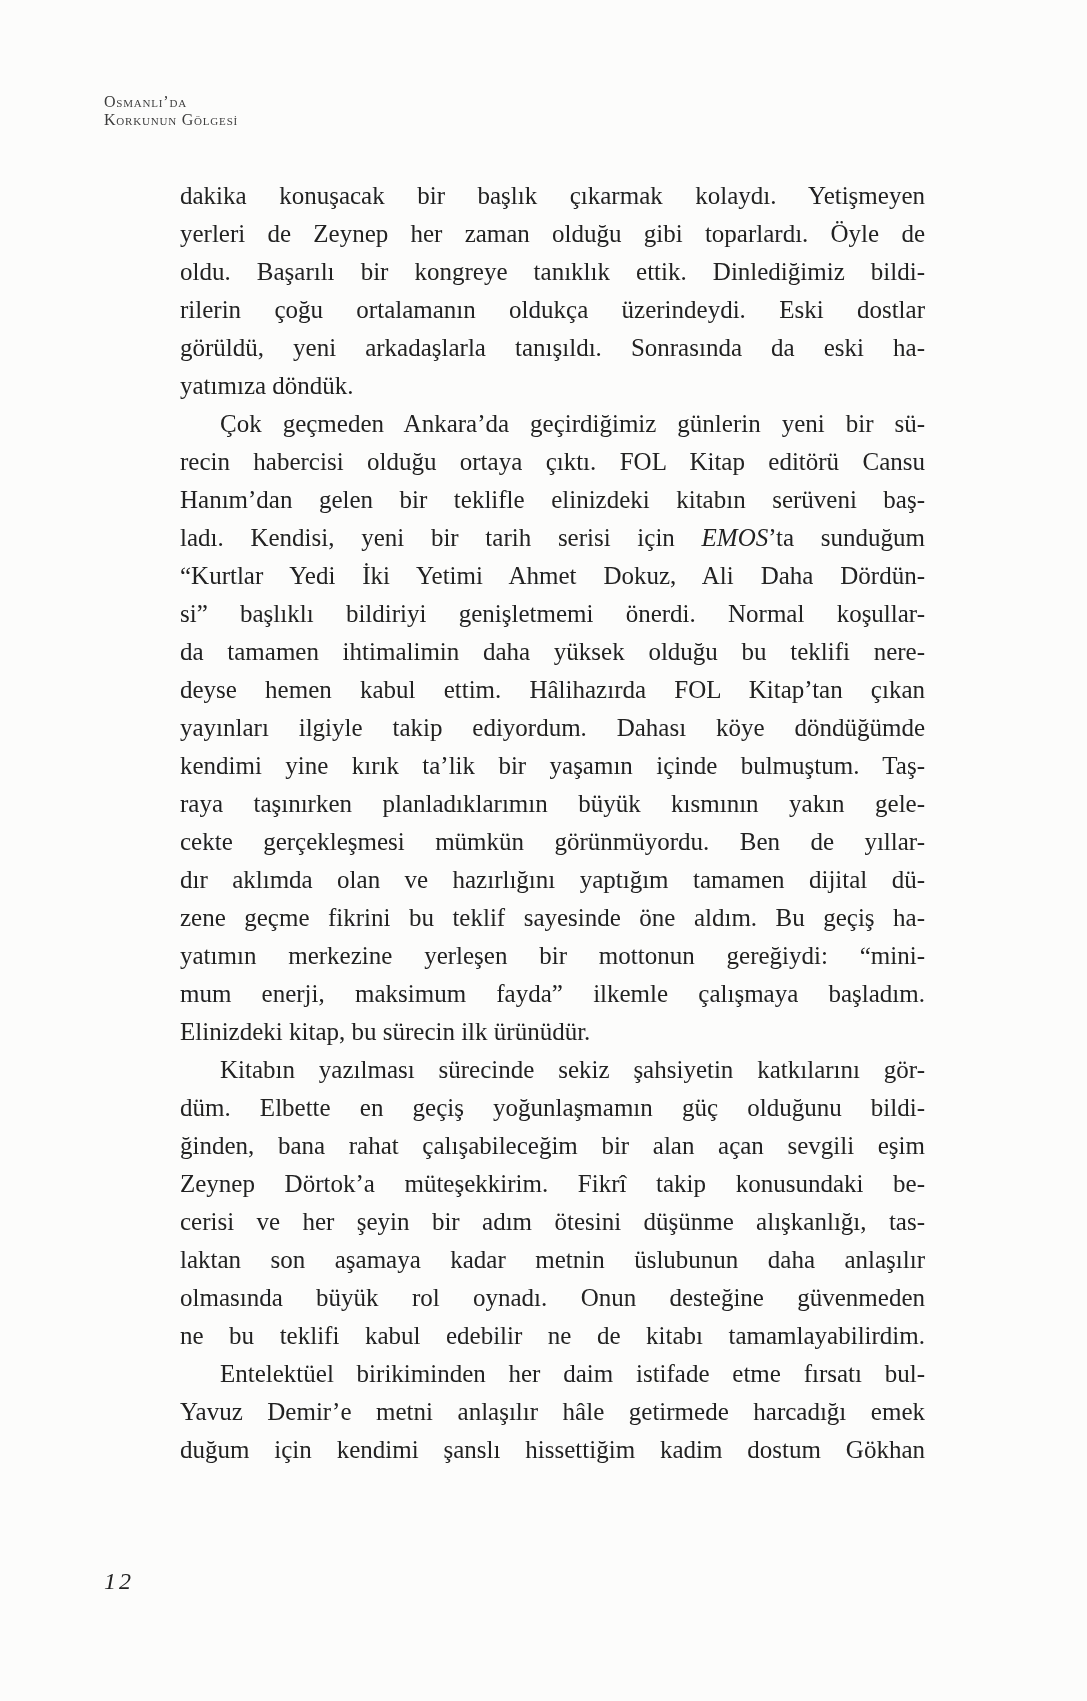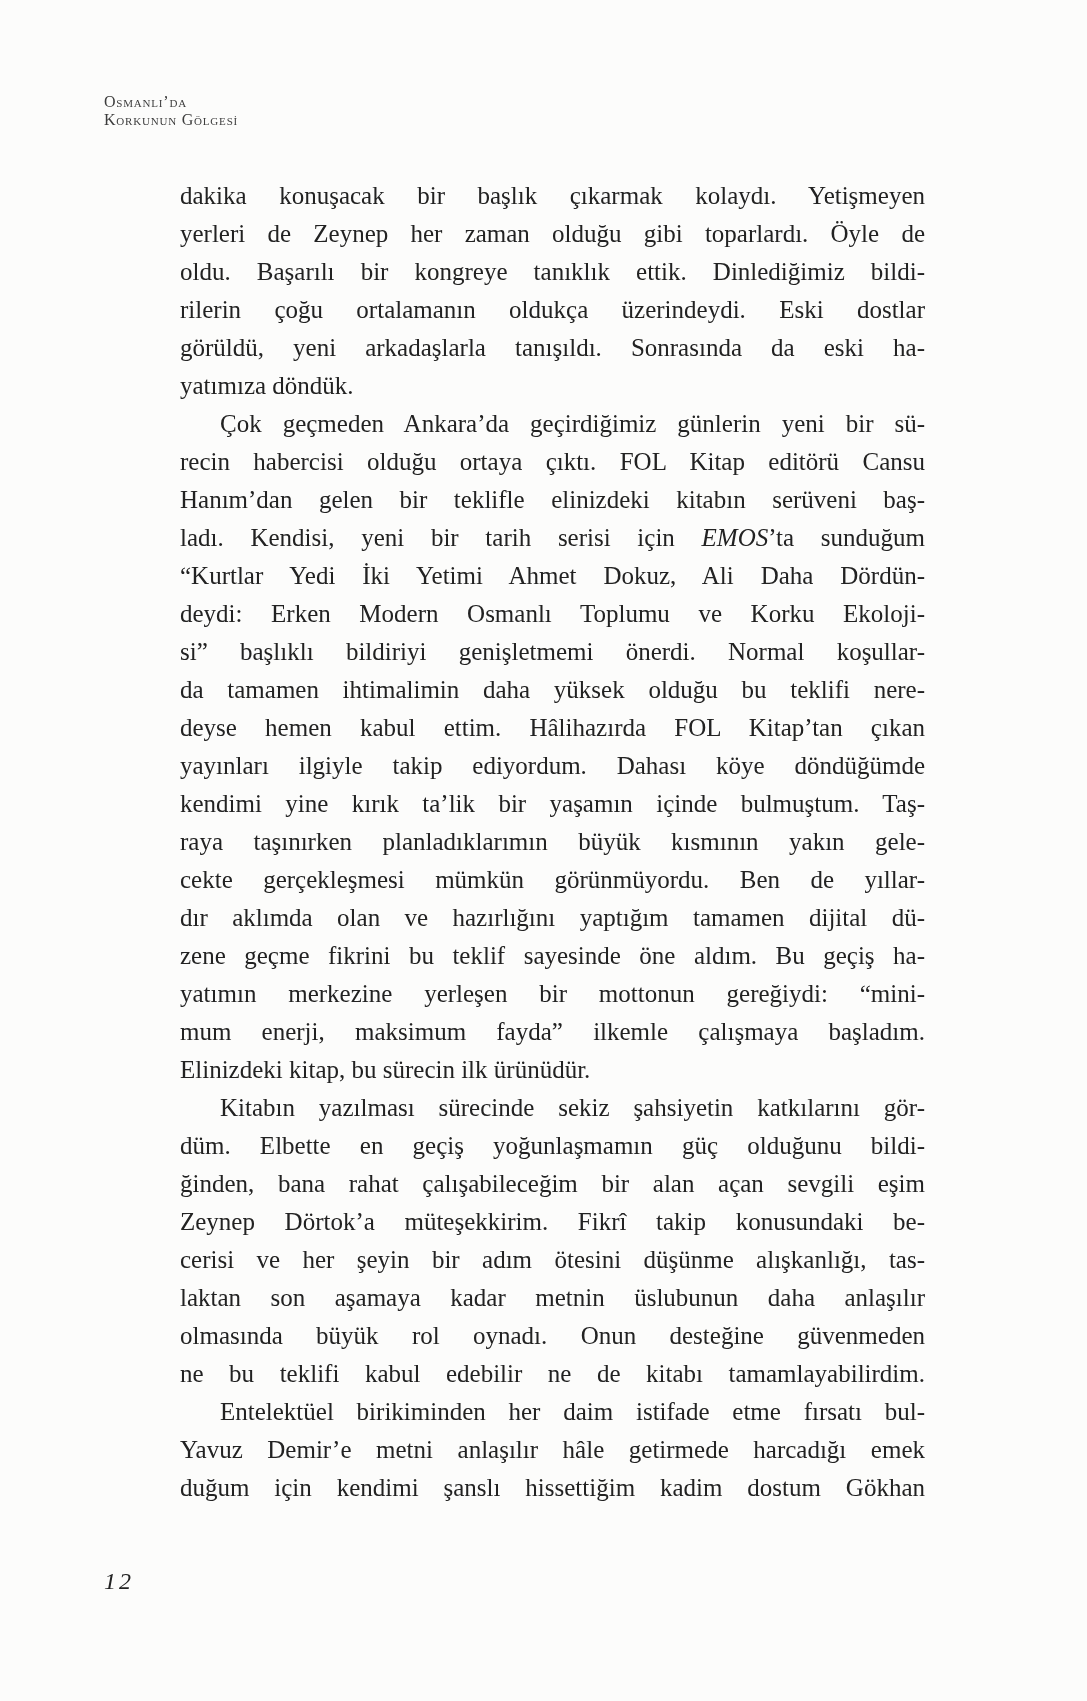--- a/index.html
+++ b/index.html
@@ -66,21 +66,20 @@
     <div class="line just"><span>yerleri de Zeynep her zaman olduğu gibi toparlardı. Öyle de</span></div>
     <div class="line just"><span>oldu. Başarılı bir kongreye tanıklık ettik. Dinlediğimiz bildi-</span></div>
     <div class="line just"><span>rilerin çoğu ortalamanın oldukça üzerindeydi. Eski dostlar</span></div>
     <div class="line just"><span>görüldü, yeni arkadaşlarla tanışıldı. Sonrasında da eski ha-</span></div>
     <div class="line"><span>yatımıza döndük.</span></div>
     <div class="line just indent"><span>Çok geçmeden Ankara’da geçirdiğimiz günlerin yeni bir sü-</span></div>
     <div class="line just"><span>recin habercisi olduğu ortaya çıktı. FOL Kitap editörü Cansu</span></div>
     <div class="line just"><span>Hanım’dan gelen bir teklifle elinizdeki kitabın serüveni baş-</span></div>
     <div class="line just"><span>ladı. Kendisi, yeni bir tarih serisi için </span><span class="it">EMOS</span><span>’ta sunduğum</span></div>
     <div class="line just"><span>“Kurtlar Yedi İki Yetimi Ahmet Dokuz, Ali Daha Dördün-</span></div>
-    <div class="line just"><span>deydi: Erken Modern Osmanlı Toplumu ve Korku Ekoloji-</span></div>
     <div class="line just"><span>si” başlıklı bildiriyi genişletmemi önerdi. Normal koşullar-</span></div>
     <div class="line just"><span>da tamamen ihtimalimin daha yüksek olduğu bu teklifi nere-</span></div>
     <div class="line just"><span>deyse hemen kabul ettim. Hâlihazırda FOL Kitap’tan çıkan</span></div>
     <div class="line just"><span>yayınları ilgiyle takip ediyordum. Dahası köye döndüğümde</span></div>
     <div class="line just"><span>kendimi yine kırık ta’lik bir yaşamın içinde bulmuştum. Taş-</span></div>
     <div class="line just"><span>raya taşınırken planladıklarımın büyük kısmının yakın gele-</span></div>
     <div class="line just"><span>cekte gerçekleşmesi mümkün görünmüyordu. Ben de yıllar-</span></div>
     <div class="line just"><span>dır aklımda olan ve hazırlığını yaptığım tamamen dijital dü-</span></div>
     <div class="line just"><span>zene geçme fikrini bu teklif sayesinde öne aldım. Bu geçiş ha-</span></div>
     <div class="line just"><span>yatımın merkezine yerleşen bir mottonun gereğiydi: “mini-</span></div>

